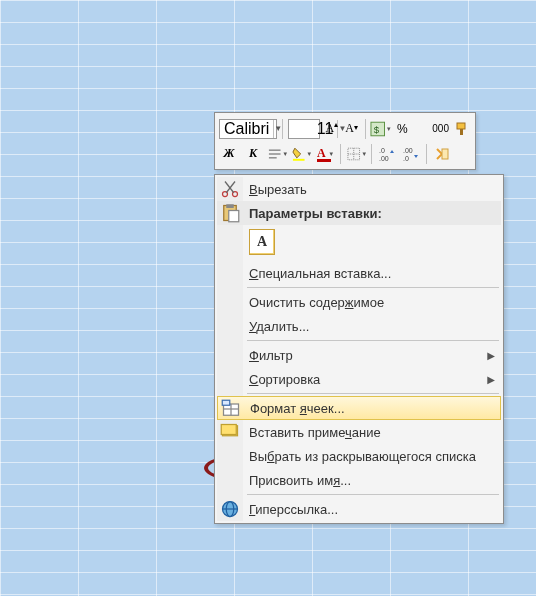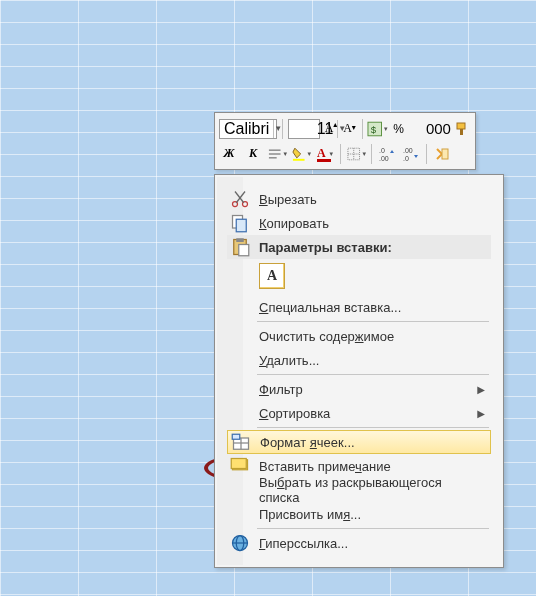--- a/index.html
+++ b/index.html
@@ -42,21 +42,21 @@
   .btn svg { width:16px; height:16px; }
   .swatch-btn { display:flex; align-items:center; }
   .swatch-btn .dd { font-size:7px; margin-left:1px; color:#555;}
   .context-menu {
     position: absolute;
     left: 214px; top: 174px;
     width: 290px;
     background: #f4f4f4;
     border: 1px solid #8c8c8c;
     box-shadow: 2px 2px 4px rgba(0,0,0,0.15);
-    padding: 12px;
+    padding: 2px;
   }
   .icon-col {
     position:absolute; left:2px; top:2px; bottom:2px; width:26px;
     background:#eee;
   }
   .context-menu .item {
     position: relative;
     display: flex; align-items: center;
     height: 24px;
     padding-left: 32px; padding-right:18px;
@@ -130,21 +130,21 @@
     <div class="btn swatch-btn">
       <svg viewBox="0 0 16 16">
           <rect x="1" y="1" width="14" height="14" fill="#d4e8c8" stroke="#5a9040"></rect>
           <text x="4" y="12" font-size="10" fill="#2a6020">$</text>
         </svg>
       <span class="dd">▾</span>
     </div>
     <div class="btn">
         <span>%</span>
       </div>
-    <div class="btn" style="width:26px;font-size:15px;margin-left:16px;">
+    <div class="btn" style="width:26px;font-size:10px;margin-left:16px;">
         <span>000</span>
       </div>
     <div class="btn">
       <svg viewBox="0 0 16 16">
           <rect x="2" y="2" width="8" height="6" fill="#f4c040" stroke="#a07020"></rect>
           <rect x="5" y="8" width="3" height="6" fill="#a07020"></rect>
         </svg>
     </div>
   </div>
   <div class="tb-row">
@@ -218,29 +218,20 @@
       <svg viewBox="0 0 16 16">
           <circle cx="4" cy="12" r="2" fill="none" stroke="#c04040"></circle>
           <circle cx="12" cy="12" r="2" fill="none" stroke="#c04040"></circle>
           <line x1="5" y1="11" x2="12" y2="2" stroke="#666"></line>
           <line x1="11" y1="11" x2="4" y2="2" stroke="#666"></line>
         </svg>
     </span>
     <span><u class="hot">В</u>ырезать</span>
   </div>
 
-  <div class="item">
-    <span class="icon">
-      <svg viewBox="0 0 16 16">
-          <rect x="2" y="2" width="8" height="10" fill="#fff" stroke="#888"></rect>
-          <rect x="5" y="5" width="8" height="10" fill="#d8e8f8" stroke="#4070b0"></rect>
-        </svg>
-    </span>
-    <span><u class="hot">К</u>опировать</span>
-  </div>
 
   <div class="item header">
     <span class="icon">
       <svg viewBox="0 0 16 16">
           <rect x="3" y="2" width="10" height="12" fill="#e8c878" stroke="#a07830"></rect>
           <rect x="5" y="1" width="6" height="3" fill="#888"></rect>
           <rect x="7" y="6" width="8" height="9" fill="#fff" stroke="#888"></rect>
         </svg>
     </span>
     <span>Параметры вставки:</span>

